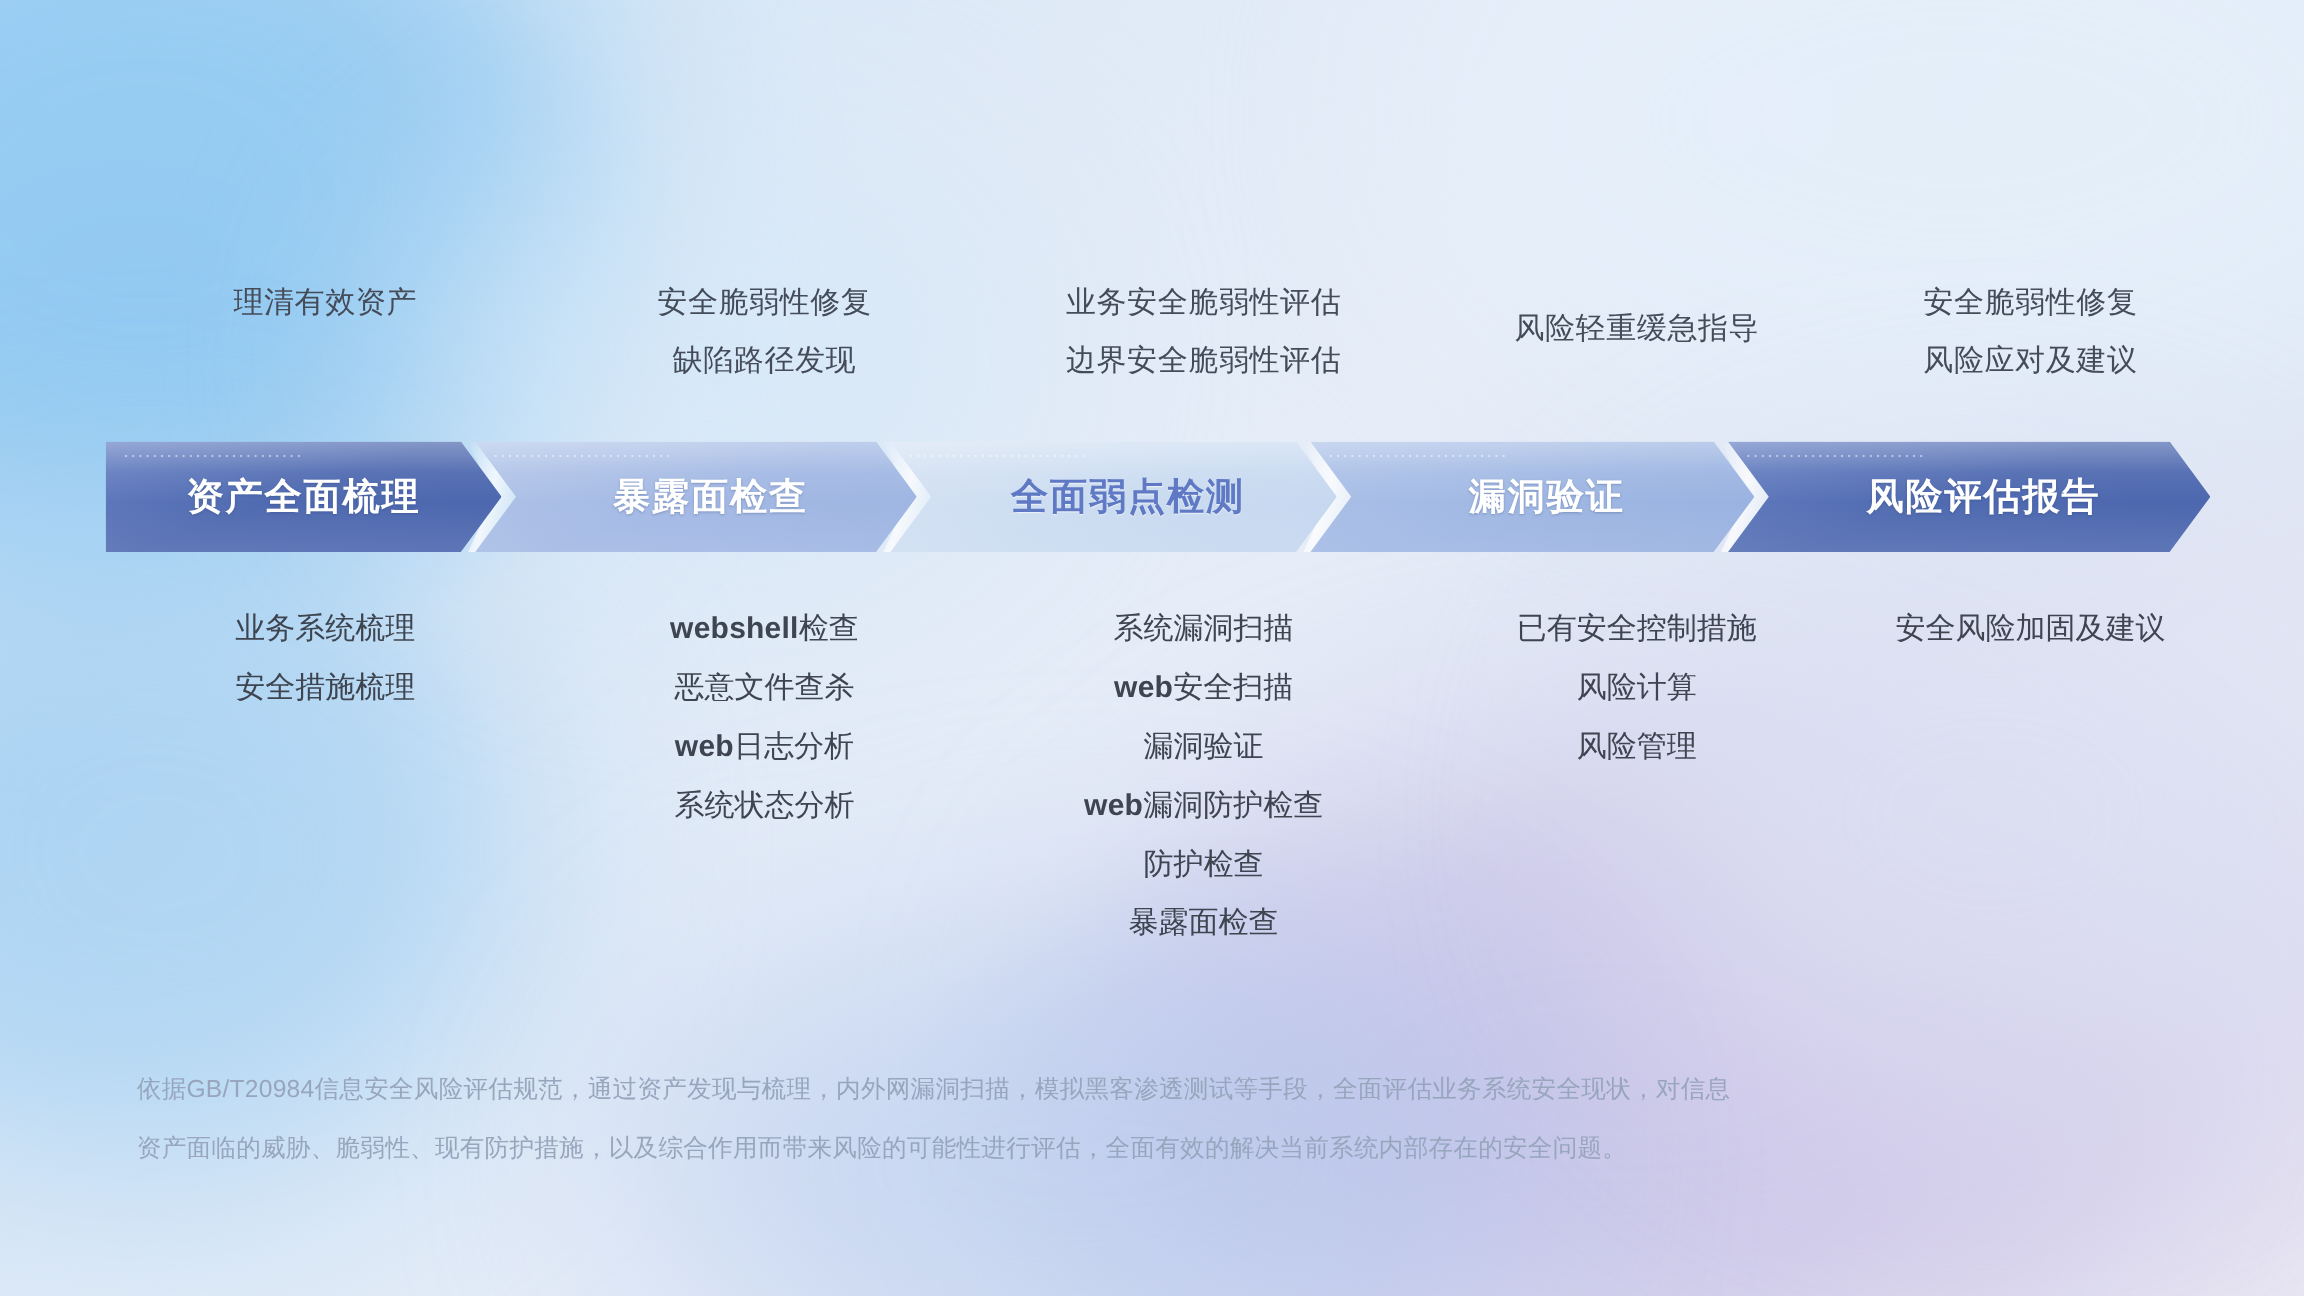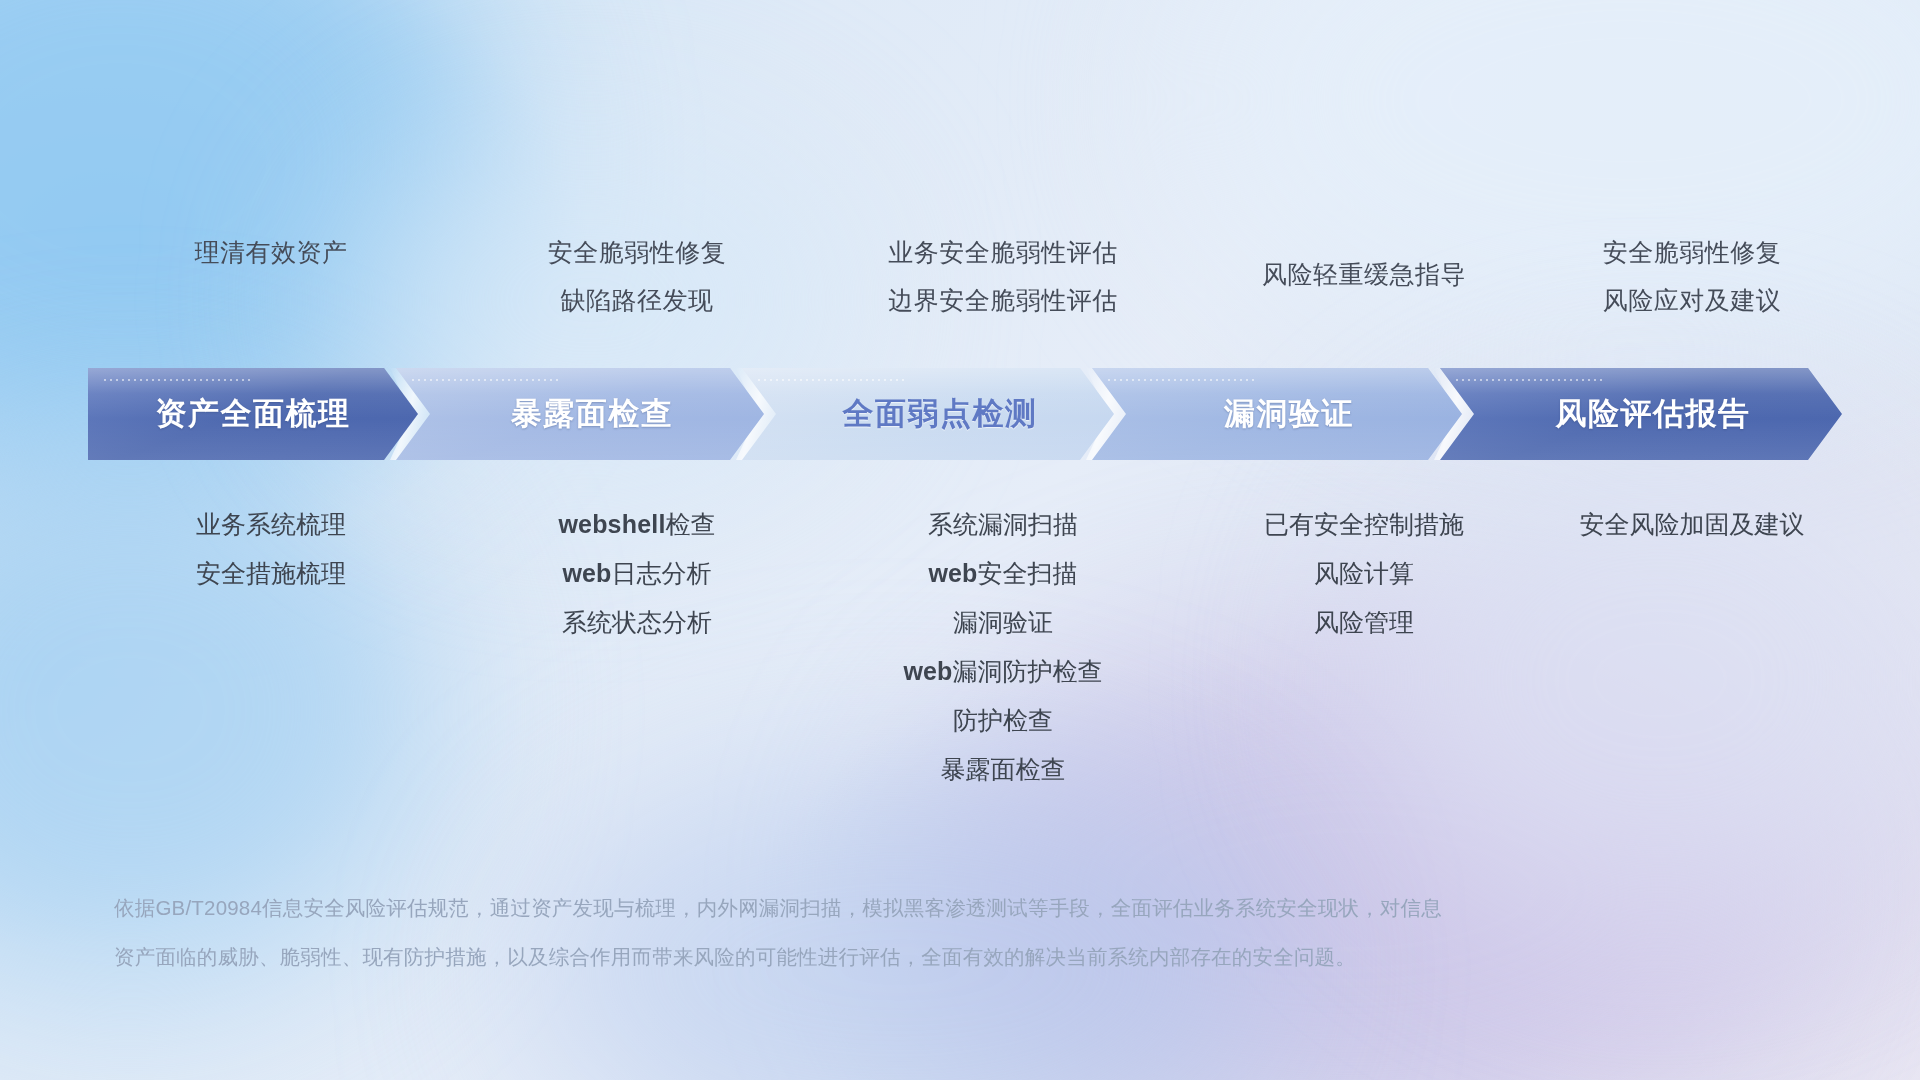--- a/index.html
+++ b/index.html
@@ -198,20 +198,21 @@
         <div class="chev-gap" style="left: 1346px;"></div>
       </div>
 
     <div id="bottom">
         <div class="col" style="position: absolute; left: 88px; width: 366px;">
           <div class="list-item">业务系统梳理</div>
           <div class="list-item">安全措施梳理</div>
         </div>
         <div class="col" style="position: absolute; left: 454px; width: 366px;">
           <div class="list-item"><span class="latin">webshell</span><span>检查</span></div>
+          <div class="list-item">恶意文件查杀</div>
           <div class="list-item"><span class="latin">web</span><span>日志分析</span></div>
           <div class="list-item">系统状态分析</div>
         </div>
         <div class="col" style="position: absolute; left: 820px; width: 366px;">
           <div class="list-item">系统漏洞扫描</div>
           <div class="list-item"><span class="latin">web</span><span>安全扫描</span></div>
           <div class="list-item">漏洞验证</div>
           <div class="list-item"><span class="latin">web</span><span>漏洞防护检查</span></div>
           <div class="list-item">防护检查</div>
           <div class="list-item">暴露面检查</div>

